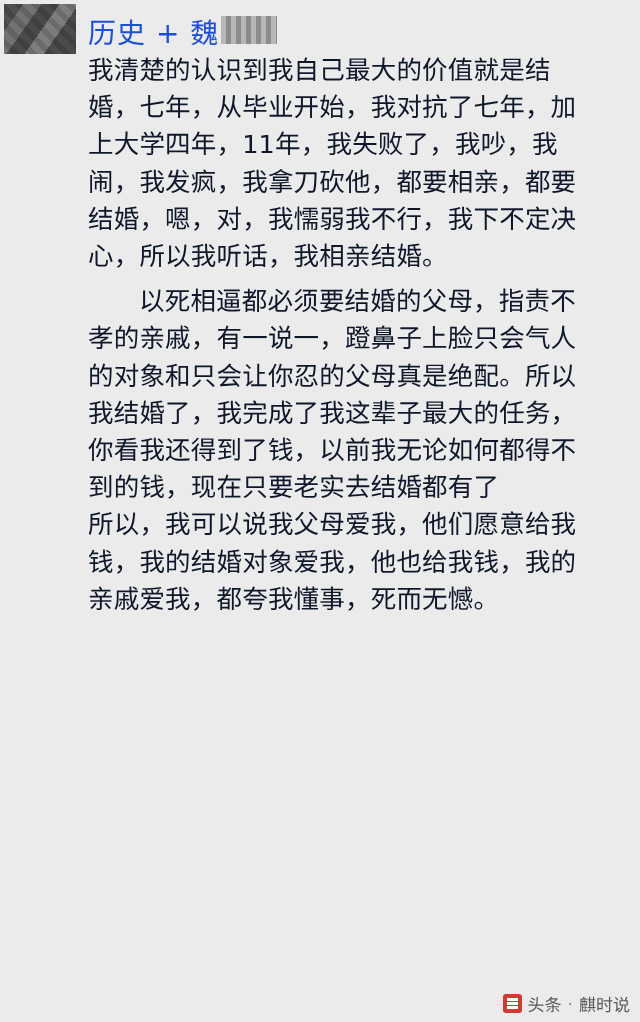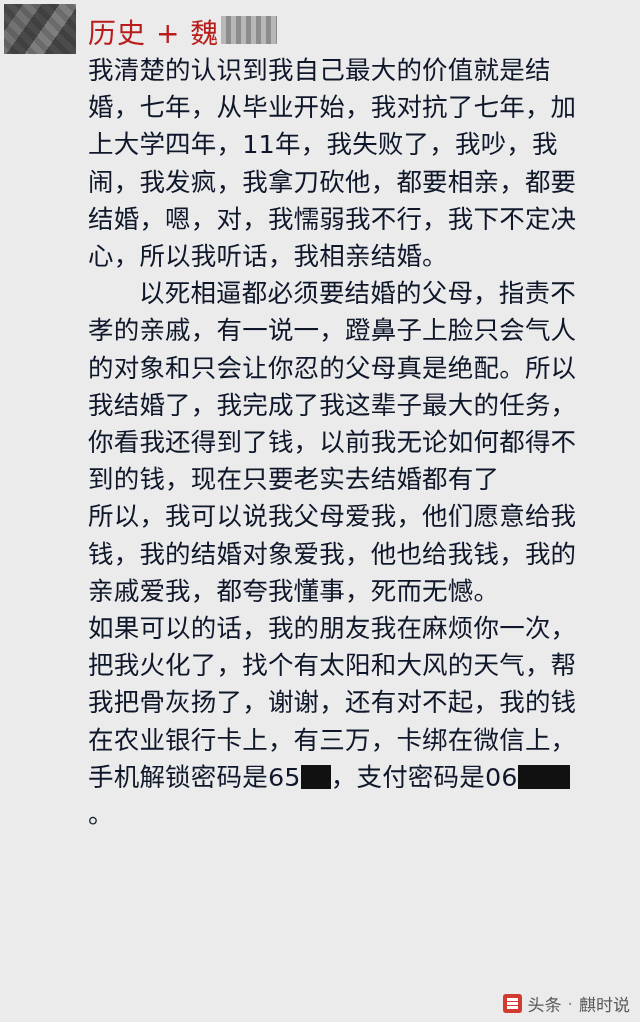--- a/index.html
+++ b/index.html
@@ -52,21 +52,21 @@
     position: absolute;
     left: 88px;
     top: 8px;
     display: flex;
     align-items: center;
     height: 36px;
   }
   .title-text {
     font-family: "DejaVu Sans", sans-serif;
     font-size: 28px;
-    color: #b91c1c;
+    color: #1d4ed8;
     letter-spacing: 1px;
     white-space: nowrap;
     margin-top: 10px;
   }
   .title-redaction {
     display: inline-block;
     width: 56px;
     height: 28px;
     margin-left: 2px;
     background:
@@ -87,21 +87,21 @@
     font-size: 25.5px;
     line-height: 37.2px;
     color: #0f172a;
     letter-spacing: 0.2px;
     word-break: break-all;
   }
   .para {
     margin: 0;
   }
   .para + .para {
-    margin-top: 0;
+    margin-top: 8px;
   }
   .indent {
     text-indent: 2em;
   }
   .gap {
     display: inline-block;
     width: 84px;
   }
   .blackbar {
     display: inline-block;
@@ -155,21 +155,20 @@
     <div class="avatar"></div>
     <div class="title-row">
       <span class="title-text">历史 + 魏</span>
       <span class="title-redaction"></span>
     </div>
   </div>
 
   <div class="post-body">
     <p class="para"><span>我清楚的认识到我自己最大的价值就是结婚，七年，从毕业开始，我对抗了七年，加上大学四年，11年，我失败了，我吵，我闹，我发疯，我拿刀砍他，都要相亲，都要结婚，嗯，对，我懦弱我不行，我下不定决心，所以我听话，我相亲结婚。</span></p>
     <p class="para indent"><span>以死相逼都必须要结婚的父母，指责不孝的亲戚，有一说一，蹬鼻子上脸只会气人的对象和只会让你忍的父母真是绝配。所以我结婚了，我完成了我这辈子最大的任务，你看我还得到了钱，以前我无论如何都得不到的钱，现在只要老实去结婚都有了</span><span class="gap"></span><span>所以，我可以说我父母爱我，他们愿意给我钱，我的结婚对象爱我，他也给我钱，我的亲戚爱我，都夸我懂事，死而无憾。</span></p>
-    <p class="para"><span>如果可以的话，我的朋友我在麻烦你一次，把我火化了，找个有太阳和大风的天气，帮我把骨灰扬了，谢谢，还有对不起，我的钱在农业银行卡上，有三万，卡绑在微信上，手机解锁密码是65</span><span class="blackbar w1"></span><span>，支付密码是06</span><span class="blackbar w2"></span><span>。</span></p>
   </div>
 
   <div class="watermark">
     <span class="wm-logo"></span>
     <span>头条</span>
     <span class="wm-sep">·</span>
     <span>麒时说</span>
   </div>
 
 </div>

